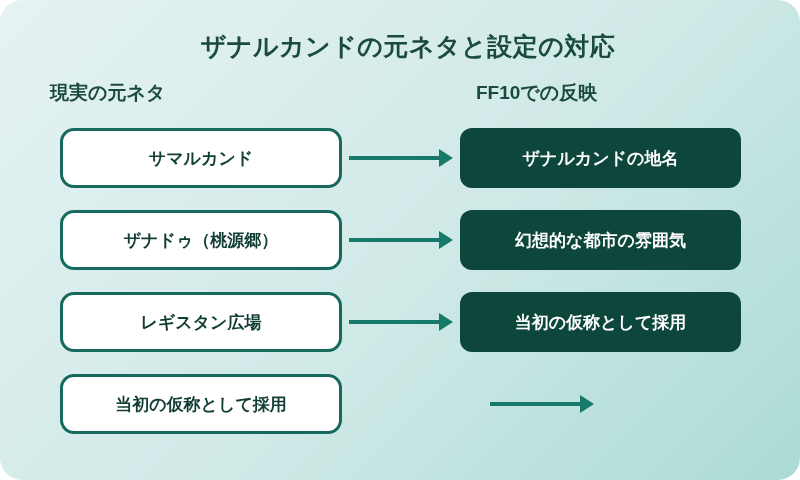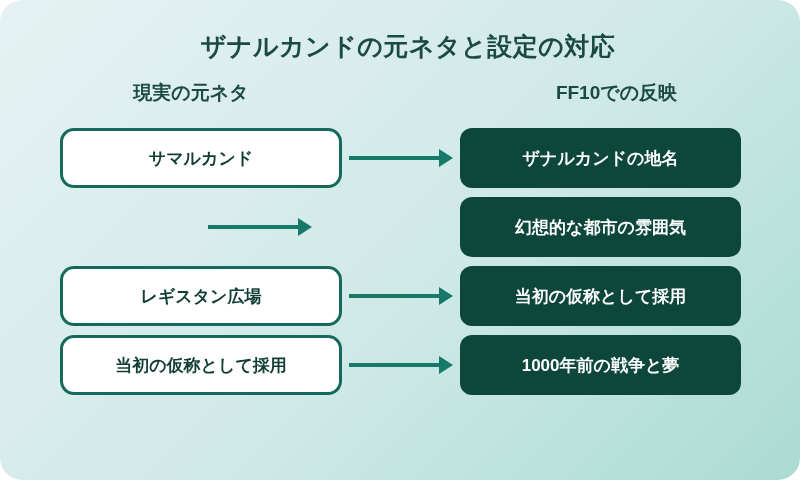--- a/index.html
+++ b/index.html
@@ -27,32 +27,32 @@
     font-weight: bold;
     color: #1a4a40;
     letter-spacing: 0.5px;
   }
   .col-header {
     position: absolute;
     top: 80px;
     font-size: 19px;
     font-weight: bold;
     color: #1a4a40;
-    text-align: center;
+    text-align: left;
   }
   .col-header.left  { left: 50px;  width: 282px; }
   .col-header.right { left: 476px; width: 281px; }
   .rows {
     position: absolute;
     top: 128px;
     left: 60px;
     width: 681px;
     display: flex;
     flex-direction: column;
-    gap: 9px;
+    gap: 22px;
   }
   .row {
     display: flex;
     align-items: center;
     height: 60px;
   }
   .box {
     height: 60px;
     display: flex;
     align-items: center;
@@ -116,36 +116,36 @@
 
     <div class="row">
       <div class="box source">サマルカンド</div>
       <div class="arrow-zone">
         <span class="arrow"></span>
       </div>
       <div class="box target">ザナルカンドの地名</div>
     </div>
 
     <div class="row">
+      <div class="box source">ザナドゥ（桃源郷）</div>
       <div class="arrow-zone">
         <span class="arrow"></span>
       </div>
       <div class="box target">幻想的な都市の雰囲気</div>
     </div>
 
     <div class="row">
       <div class="box source">レギスタン広場</div>
       <div class="arrow-zone">
         <span class="arrow"></span>
       </div>
       <div class="box target">当初の仮称として採用</div>
     </div>
 
     <div class="row">
       <div class="box source">当初の仮称として採用</div>
       <div class="arrow-zone">
         <span class="arrow"></span>
       </div>
-      <div class="box target">1000年前の戦争と夢</div>
     </div>
 
   </div>
 </div>
 
 </body></html>

